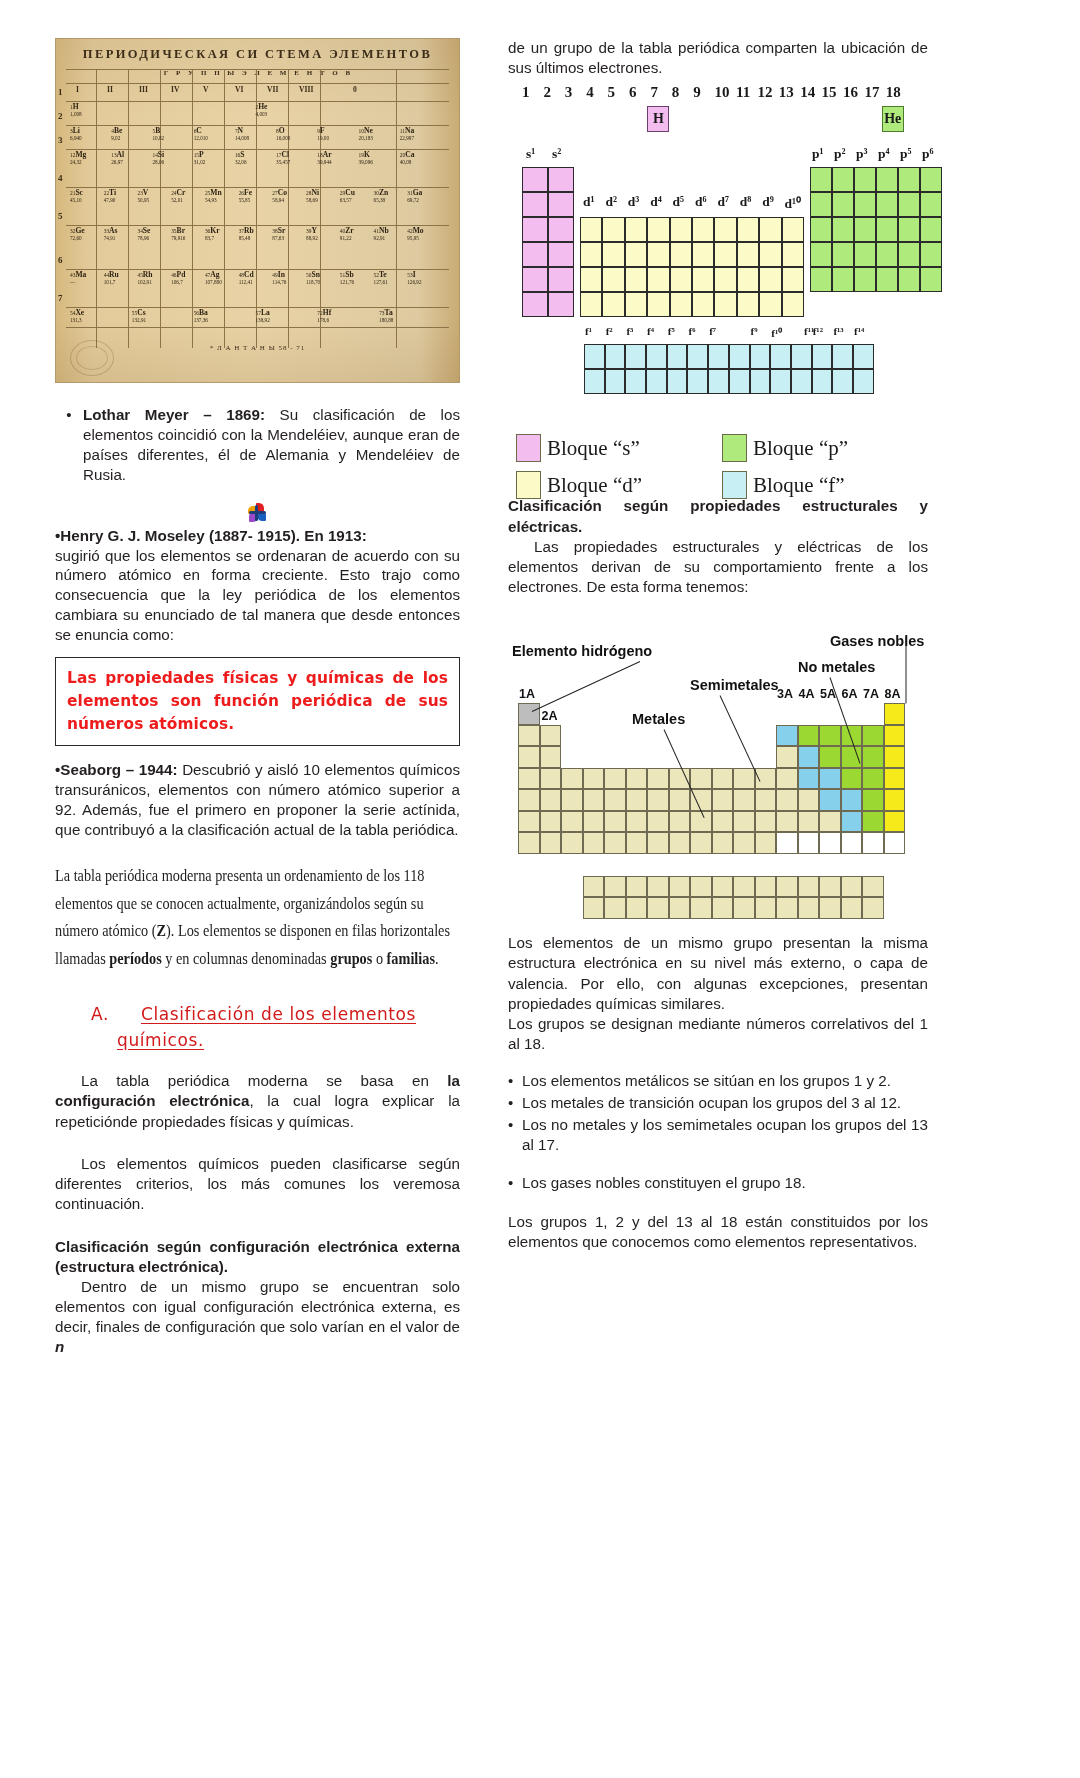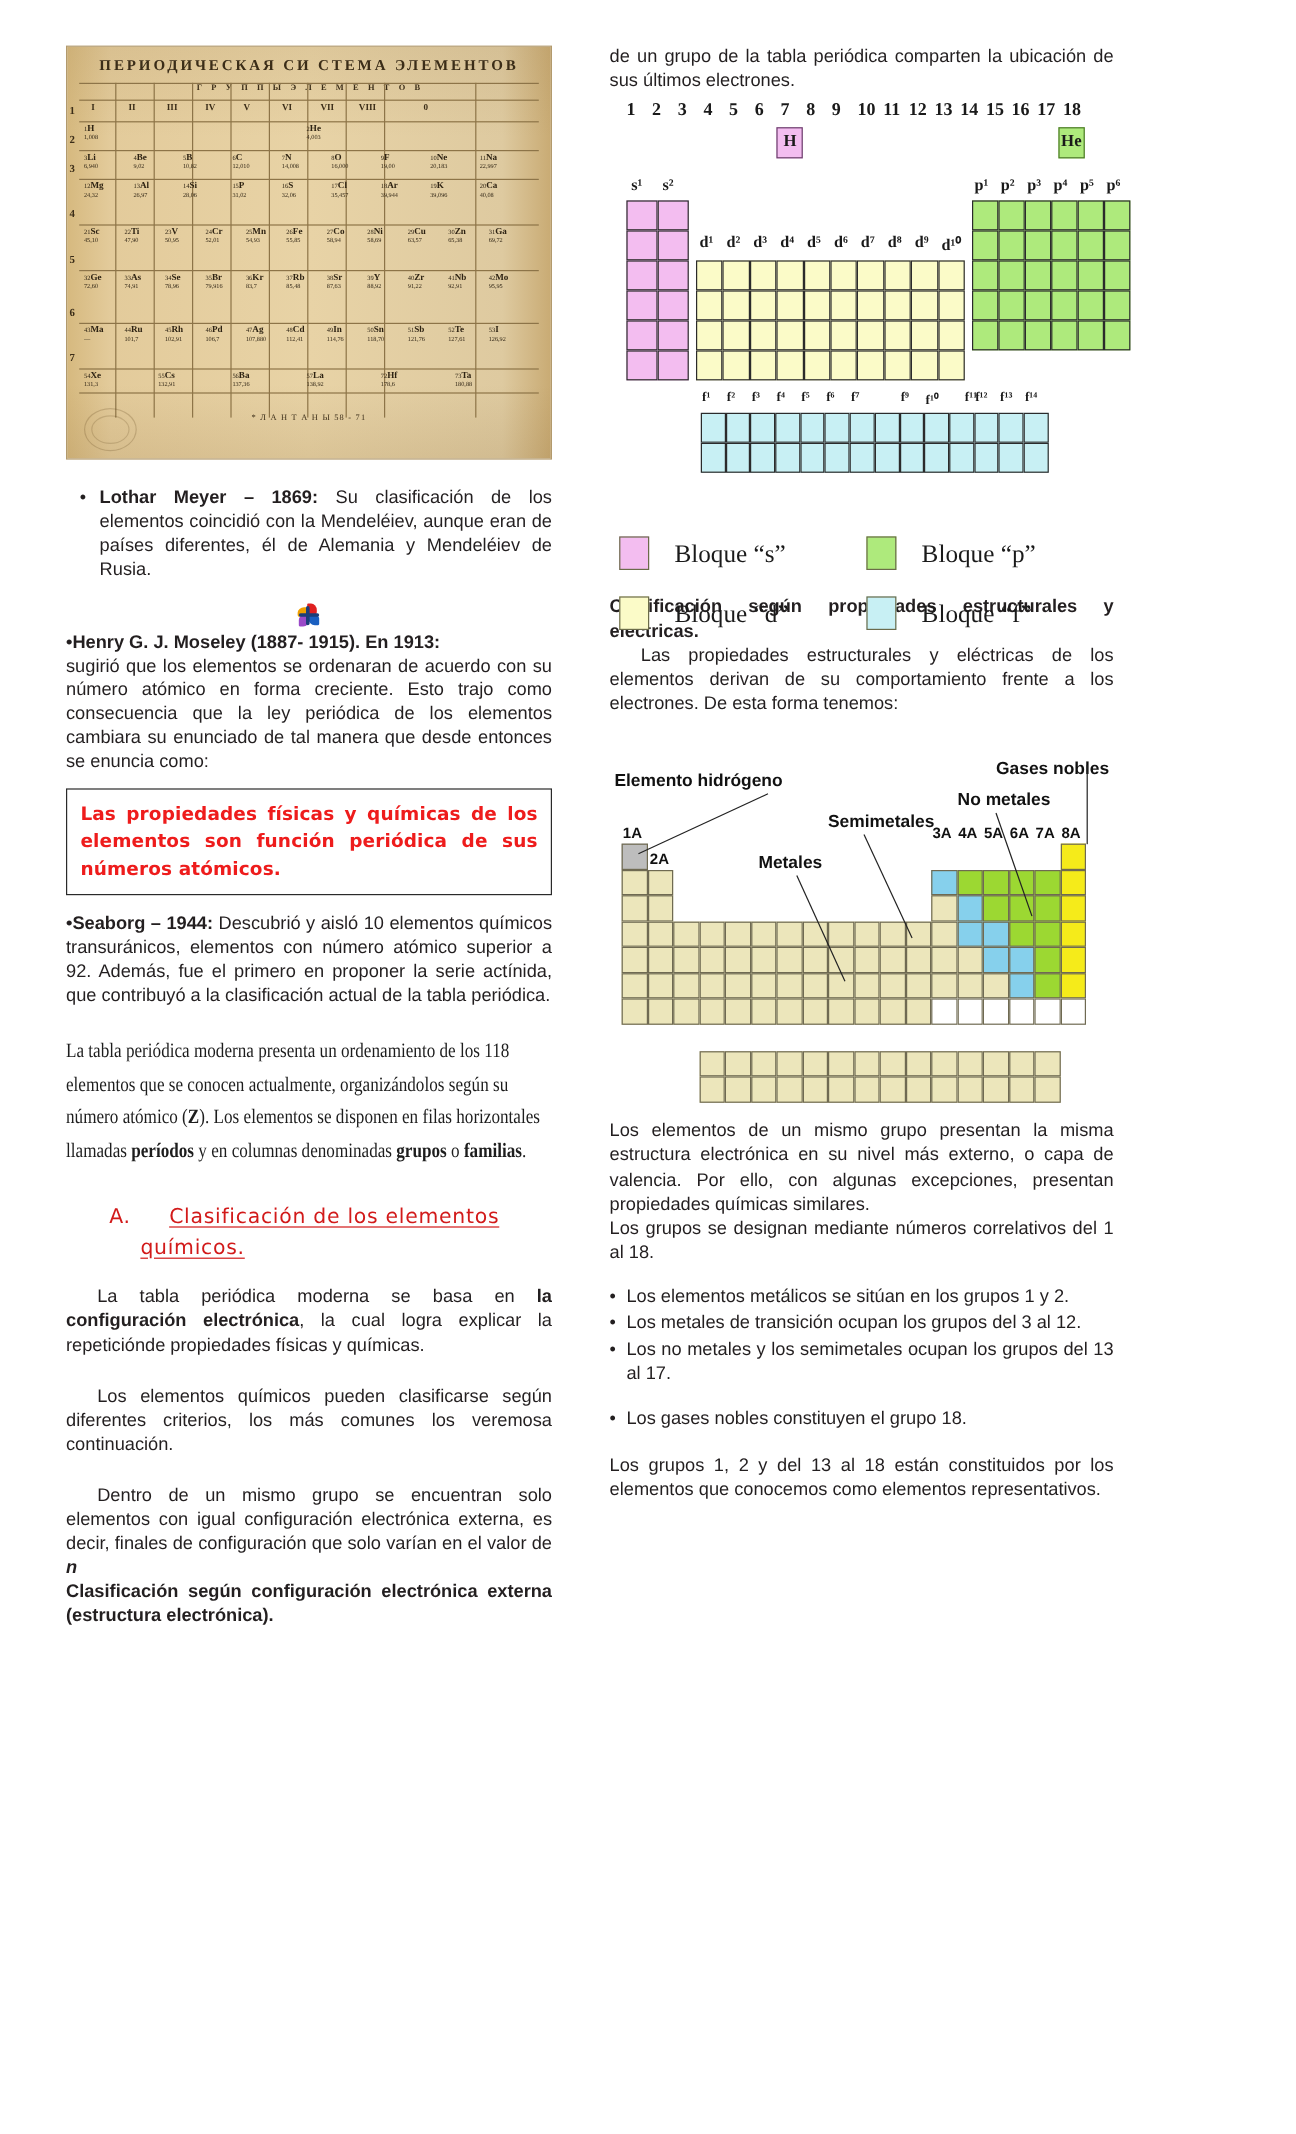--- a/index.html
+++ b/index.html
@@ -170,21 +170,21 @@
   }
   .hebox{
     position:absolute;
     width:22px;height:26px;
     background:#aeea7c;border:1.4px solid #4e7a2b;box-sizing:border-box;
     font-family:"Liberation Serif",serif;font-weight:bold;font-size:14px;
     display:flex;align-items:center;justify-content:center;color:#1a1a1a;
   }
   .legend{position:absolute;left:8px;top:352px;width:412px;}
   .leg-row{display:flex;gap:0;margin-bottom:9px;}
-  .leg-item{display:flex;align-items:center;gap:21px;width:206px;margin-top:13px;}
+  .leg-item{display:flex;align-items:center;gap:6px;width:206px;}
   .leg-sw{width:25px;height:28px;border:1.3px solid #6b6b4a;box-sizing:border-box;}
   .leg-tx{font-family:"Liberation Serif",serif;font-size:21px;color:#1a1a1a;}
 
   
   .mtdiag{position:relative;width:420px;height:330px;margin-top:6px;}
   .mt-lbl{
     position:absolute;
     font-family:"Liberation Sans",sans-serif;
     font-weight:bold;font-size:14.5px;color:#111;white-space:nowrap;
   }
@@ -355,23 +355,23 @@
     <div class="sp"></div>
 
     <div class="t2" style="text-indent:26px"><span>La tabla periódica moderna se basa en </span><span class="b">la configuración electrónica</span><span>, la cual logra explicar la repeticiónde propiedades físicas y químicas.</span></div>
 
     <div class="sp-l"></div>
 
     <div class="t2" style="text-indent:26px">Los elementos químicos pueden clasificarse según diferentes criterios, los más comunes los veremosa continuación.</div>
 
     <div class="sp-l"></div>
 
+    <div class="t2 sec-head">Clasificación según configuración electrónica externa (estructura electrónica).</div>
+
     <div class="t2" style="text-indent:26px"><span>Dentro de un mismo grupo se encuentran solo elementos con igual configuración electrónica externa, es decir, finales de configuración que solo varían en el valor de </span><span class="b i">n</span></div>
-
-    <div class="t2 sec-head">Clasificación según configuración electrónica externa (estructura electrónica).</div>
 
     <div class="sp-l"></div>
 
 
   </div>
 
   <div class="col-right">
 
     <div class="t2">de un grupo de la tabla periódica comparten la ubicación de sus últimos electrones.</div>
 

